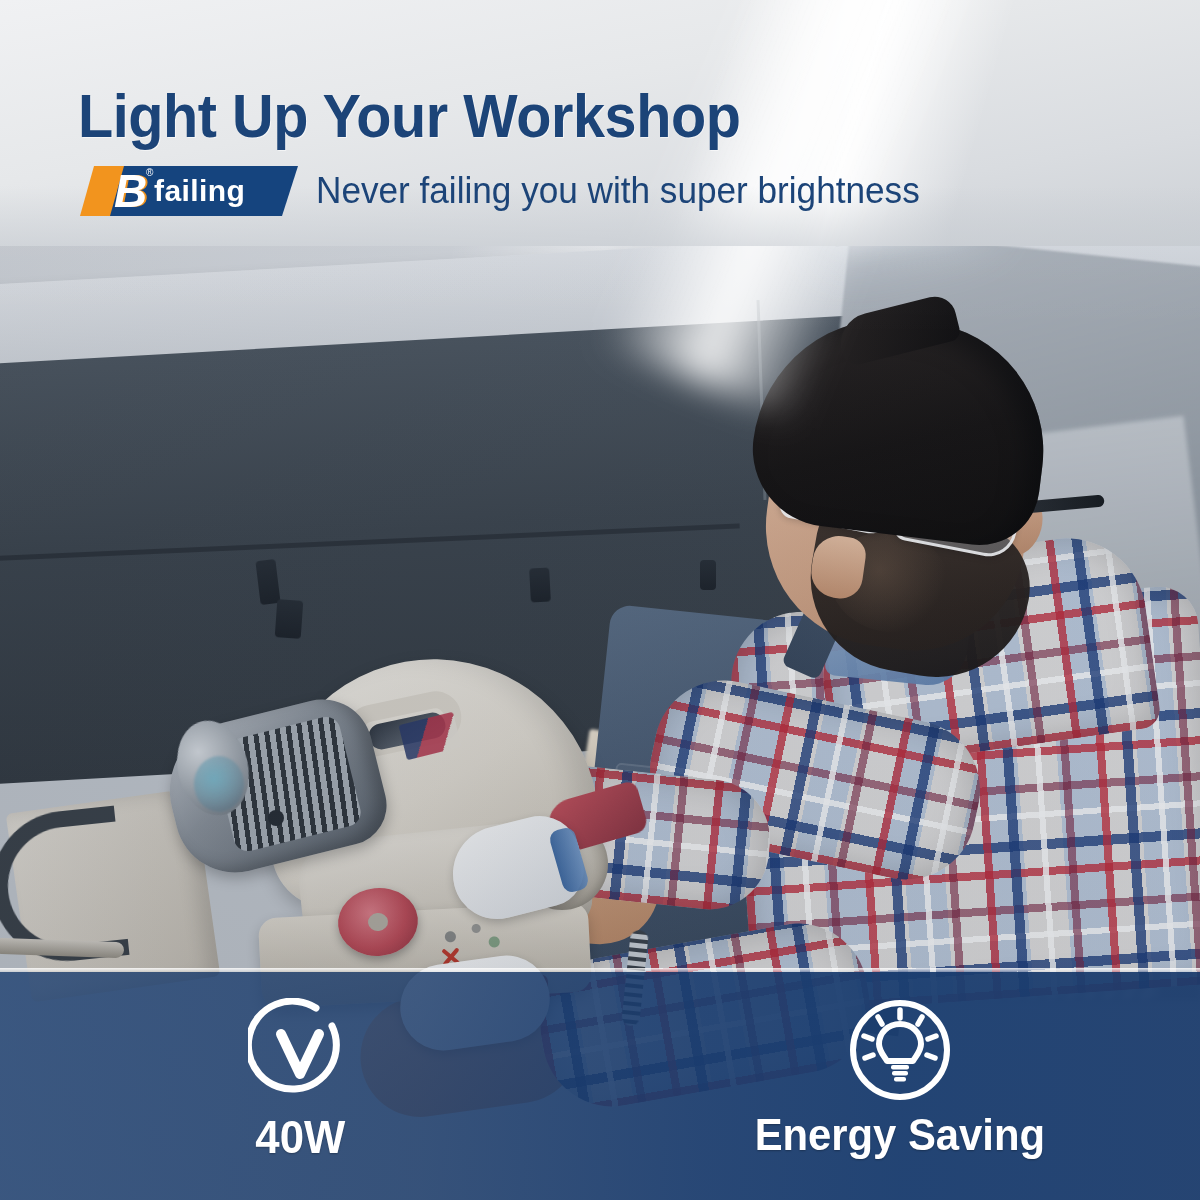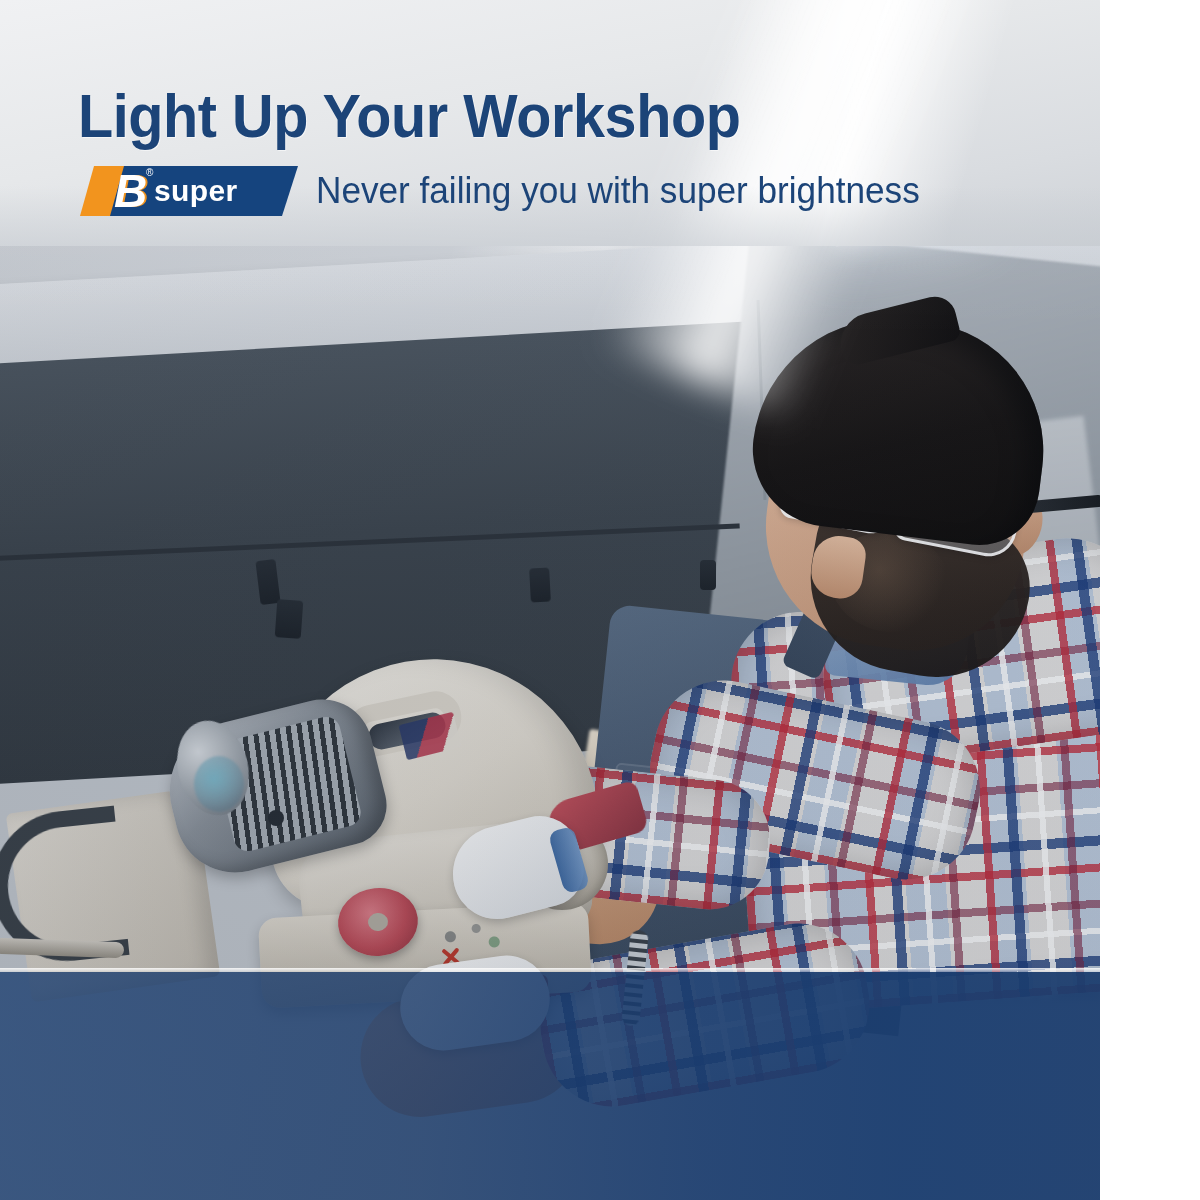--- a/index.html
+++ b/index.html
@@ -5,21 +5,21 @@
   * { margin:0; padding:0; box-sizing:border-box; }
   html,body{ background:#ffffff; }
   body{
     width:1200px; height:1200px; overflow:hidden;
     font-family:"Liberation Sans", sans-serif;
     -webkit-font-smoothing:antialiased;
   }
 
   .poster{
     position:relative;
-    width:1100px; height:1200px;
+    width:1200px; height:1200px;
     overflow:hidden;
     background:#c9ced4;
   }
 
   
   .photo{ position:absolute; inset:0; overflow:hidden; }
 
   
   .ceiling{
     position:absolute; left:0; top:0; width:1200px; height:330px;
@@ -616,29 +616,59 @@
 
   <div class="headline">Light Up Your Workshop</div>
 
   <div class="tagline-row">
 
     <div class="logo">
       <div class="logo-orange"></div>
       <div class="logo-navy"></div>
       <div class="logo-bwhite">B</div>
       <div class="logo-reg">®</div>
-      <div class="logo-word">super</div>
+      <div class="logo-word">failing</div>
     </div>
 
     <div class="tagline">Never failing you with super brightness</div>
   </div>
 
   <div class="feature-sep"></div>
 
   <div class="feature-bar">
 
-
-
-
+    <div class="feature">
+      <div class="icon">
+        <svg width="104" height="104" viewBox="0 0 104 104" aria-hidden="true">
+          <path d="M 68 10 A 44 44 0 1 0 84 28" fill="none" stroke="#ffffff" stroke-width="7" stroke-linecap="round"></path>
+          <path d="M 33 36 L 52 76 L 71 36" fill="none" stroke="#ffffff" stroke-width="10" stroke-linecap="round" stroke-linejoin="round"></path>
+        </svg>
+      </div>
+      <div class="label">40W</div>
+    </div>
+
+
+
+    <div class="feature wide">
+      <div class="icon">
+        <svg width="104" height="104" viewBox="0 0 104 104" aria-hidden="true">
+          <circle cx="52" cy="52" r="47" fill="none" stroke="#ffffff" stroke-width="6"></circle>
+          <path d="M 52 26 C 40 26 31 35 31 46 C 31 53 36 58 39 63 L 65 63 C 68 58 73 53 73 46 C 73 35 64 26 52 26 Z" fill="none" stroke="#ffffff" stroke-width="6" stroke-linejoin="round"></path>
+          <rect x="43" y="67" width="18" height="4.5" rx="2" fill="#ffffff"></rect>
+          <rect x="44" y="73" width="16" height="4.5" rx="2" fill="#ffffff"></rect>
+          <rect x="46" y="79" width="12" height="4.5" rx="2" fill="#ffffff"></rect>
+          <g stroke="#ffffff" stroke-width="5.5" stroke-linecap="round">
+            <line x1="52" y1="12" x2="52" y2="20"></line>
+            <line x1="30" y1="19" x2="34" y2="26"></line>
+            <line x1="74" y1="19" x2="70" y2="26"></line>
+            <line x1="16" y1="38" x2="24" y2="41"></line>
+            <line x1="88" y1="38" x2="80" y2="41"></line>
+            <line x1="17" y1="60" x2="25" y2="57"></line>
+            <line x1="87" y1="60" x2="79" y2="57"></line>
+          </g>
+        </svg>
+      </div>
+      <div class="label">Energy Saving</div>
+    </div>
 
   </div>
 
 </div>
 
 </body></html>

